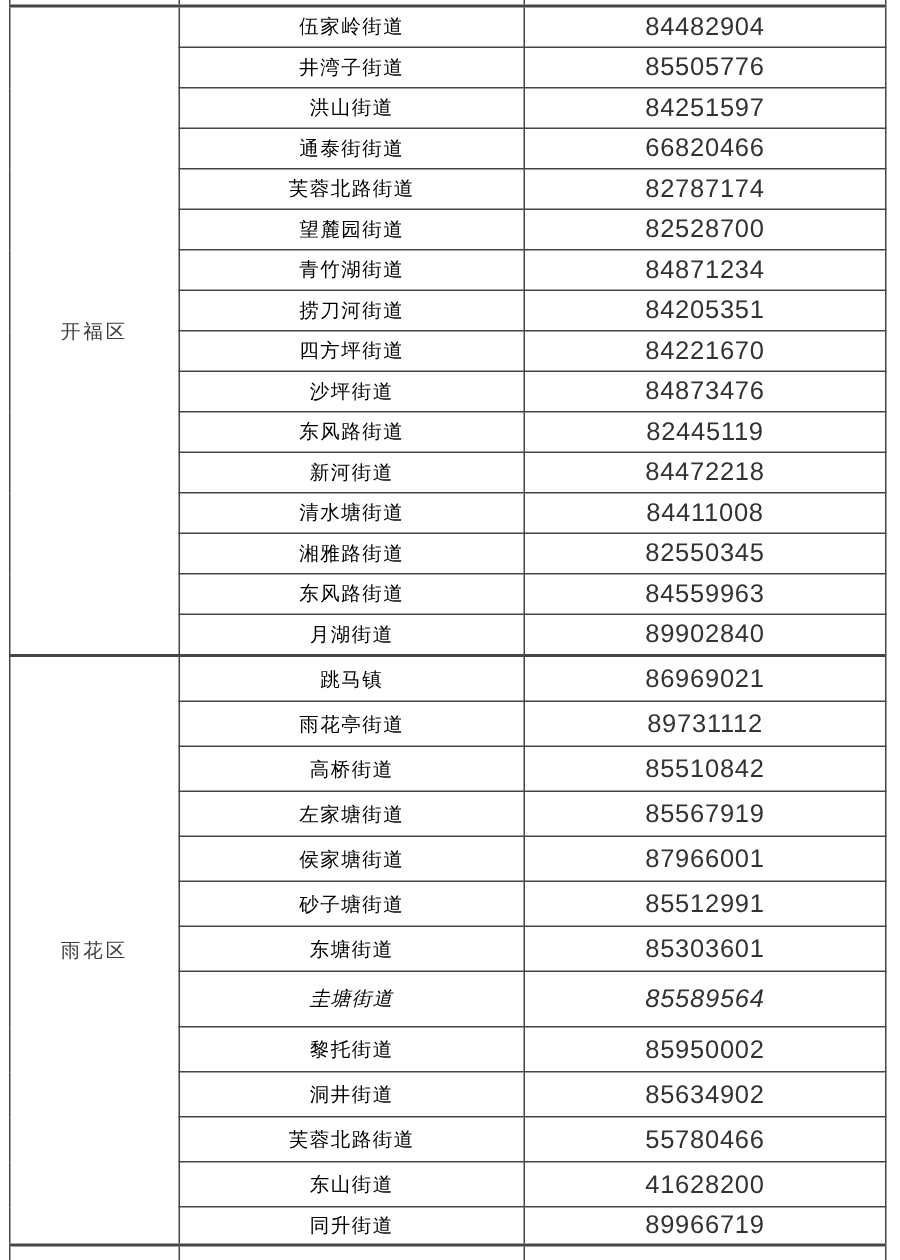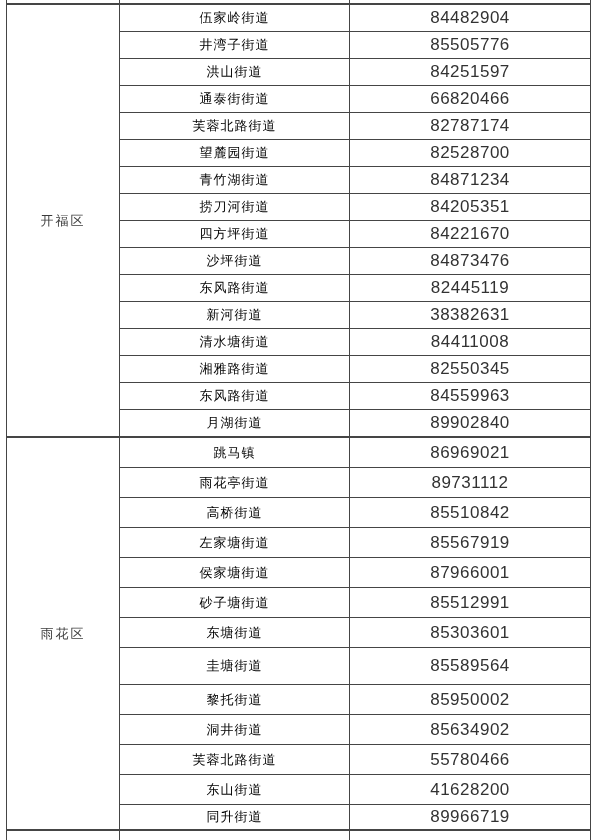--- a/index.html
+++ b/index.html
@@ -29,21 +29,21 @@
     text-align: center;
     vertical-align: middle;
     overflow: hidden;
   }
   
   tr.partial-top td { height: 22px; }
   tr.partial-bottom td { height: 30px; }
   
   tr.sec-0 td { height: 26px; }
   tr.sec-1 td { height: 29px; }
-  tr.sec-1.row-7 td { height: 36px; }
+  tr.sec-1.row-7 td { height: 36px; font-style: italic; }
   tr.sec-1.row-12 td { height: 24px; }
   
   tr.section-start td, tr.partial-bottom td { border-top-width: 2px; }
   .district-cell {
     font-size: 13px;
     color: #3c3c3c;
     letter-spacing: 2px;
     margin-left: 30px;
   }
   .name-cell {
@@ -114,21 +114,21 @@
         <tr class="sec-0 row-9">
           <td class="name-cell">沙坪街道</td>
           <td class="phone-cell">84873476</td>
         </tr>
         <tr class="sec-0 row-10">
           <td class="name-cell">东风路街道</td>
           <td class="phone-cell">82445119</td>
         </tr>
         <tr class="sec-0 row-11">
           <td class="name-cell">新河街道</td>
-          <td class="phone-cell">38382631</td>
+          <td class="phone-cell">84472218</td>
         </tr>
         <tr class="sec-0 row-12">
           <td class="name-cell">清水塘街道</td>
           <td class="phone-cell">84411008</td>
         </tr>
         <tr class="sec-0 row-13">
           <td class="name-cell">湘雅路街道</td>
           <td class="phone-cell">82550345</td>
         </tr>
         <tr class="sec-0 row-14">

